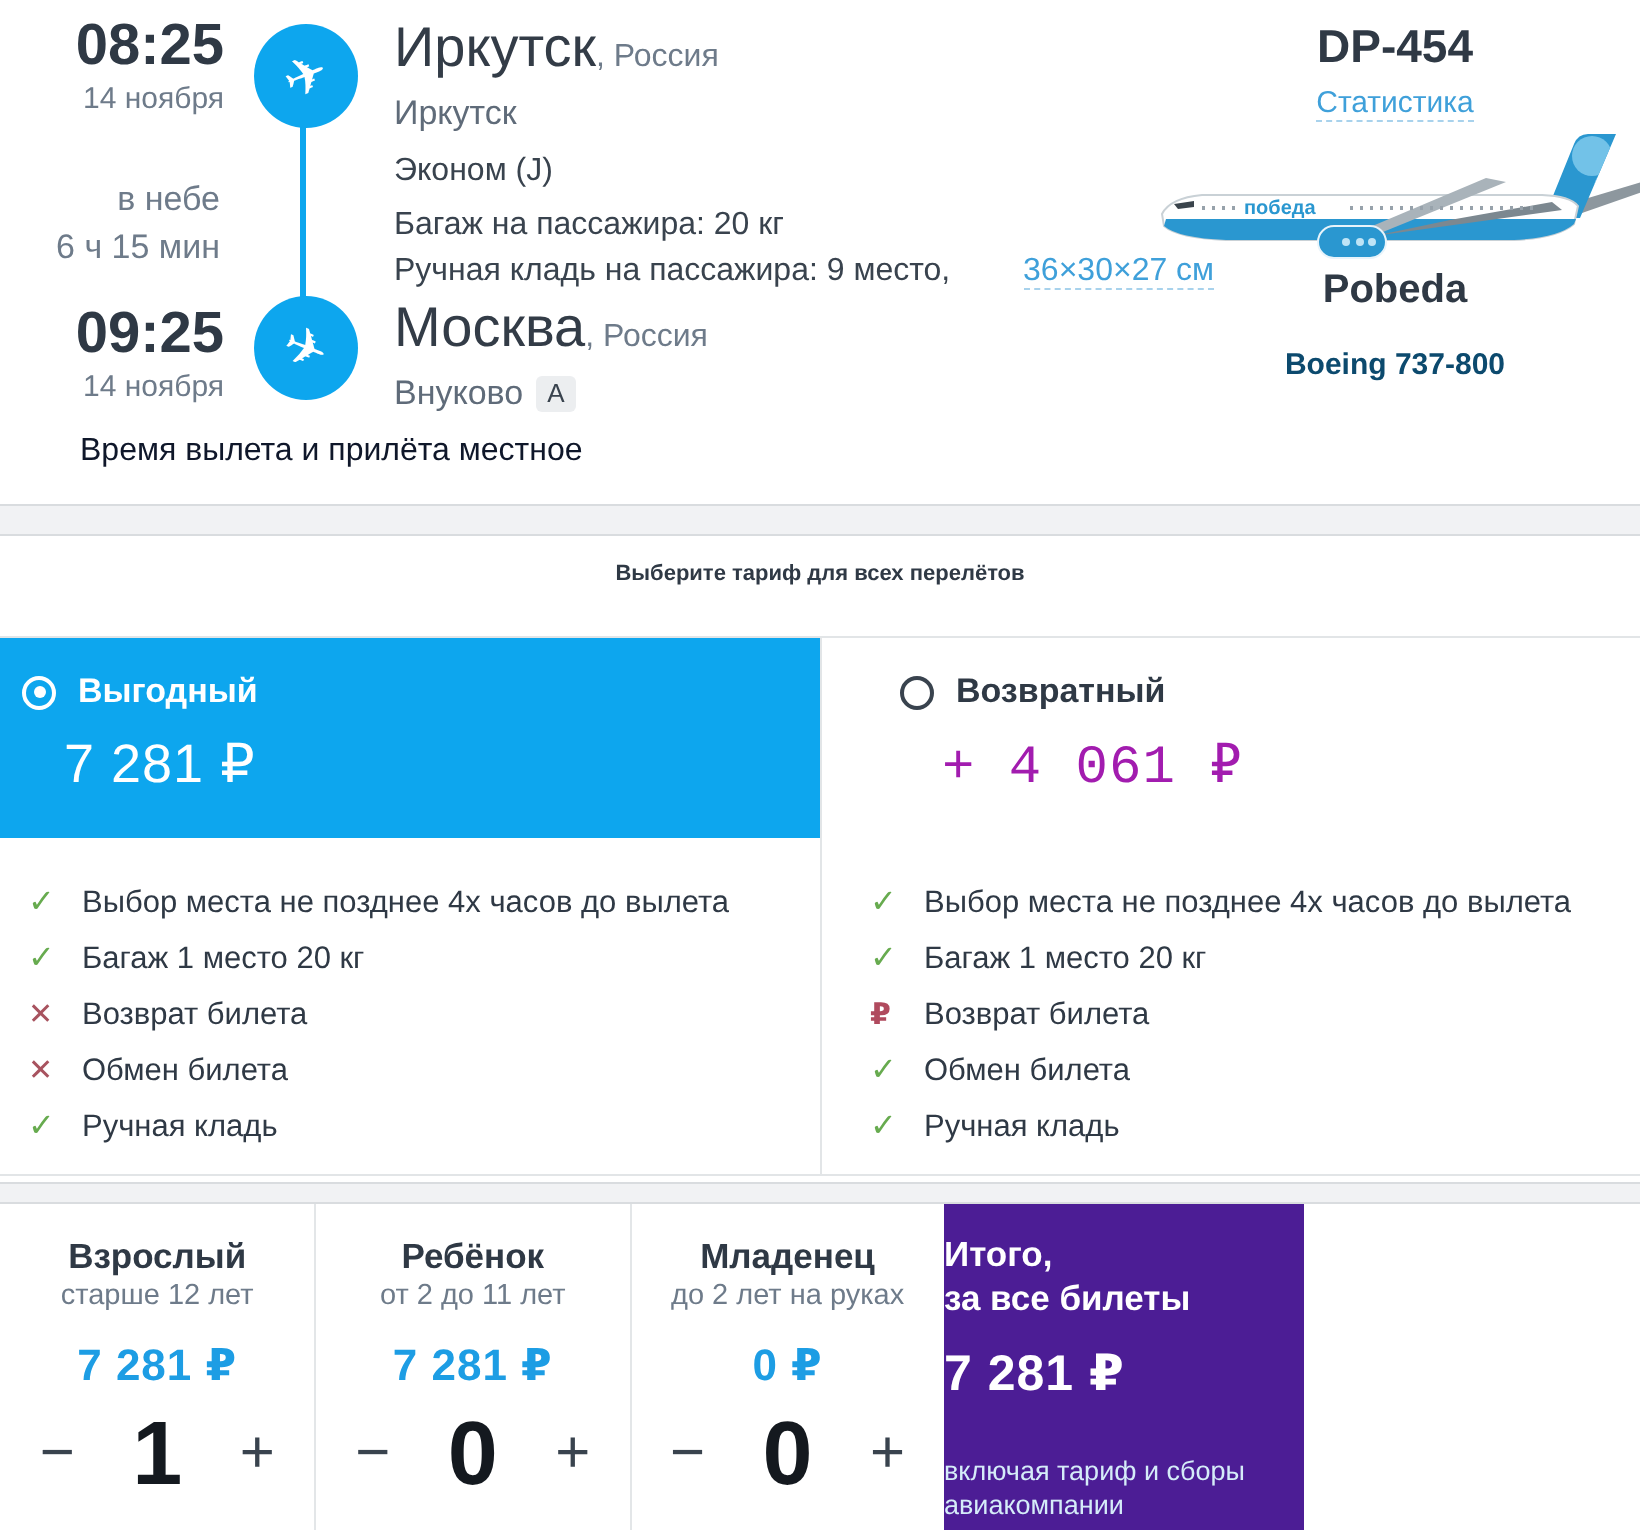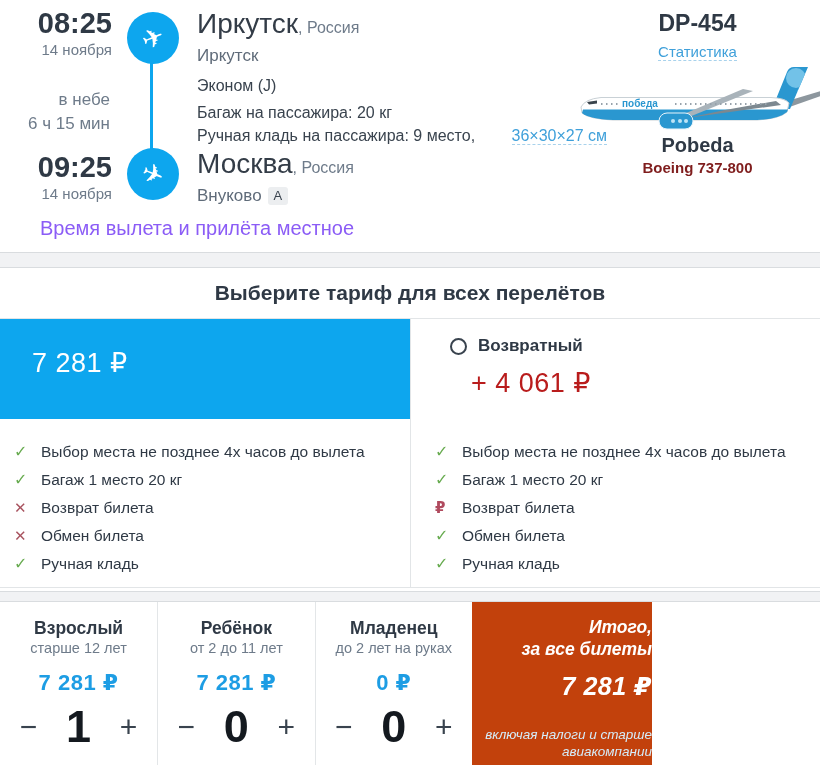--- a/index.html
+++ b/index.html
@@ -29,50 +29,50 @@
   .city-name { font-size:28px; color:#333c47; }
   .city-country { font-size:16px; color:#6e7b8a; }
   .airport-line { font-size:17px; color:#5f6b79; line-height:20px; }
   .terminal-badge { display:inline-block; background:#eceef0; border-radius:3px; font-size:13px;
     line-height:18px; padding:0 6px; color:#39434e; margin-left:6px; vertical-align:1px; }
 
   .fare-info { position:absolute; left:197px; top:74px; font-size:16px; color:#39434e; line-height:23px; }
   .fare-class-line { margin-bottom:4px; }
   .dims-link { color:#3fa0da; text-decoration:none; border-bottom:1px dashed #a8d2ec; cursor:pointer;margin-left:32px; }
 
-  .local-note { position:absolute; left:40px; top:217px; font-size:20px; color:#8b5cf6; }
+  .local-note { position:absolute; left:40px; top:217px; font-size:16px; color:#0f172a; }
 
   .aircraft-panel { position:absolute; left:575px; top:0; width:245px; text-align:center; }
   .flight-num { margin-top:10px; font-size:23px; font-weight:bold; color:#2f3945; }
   .stats-link { display:inline-block; margin-top:7px; font-size:15px; color:#3fa0da;
     border-bottom:1px dashed #a8d2ec; cursor:pointer; line-height:16px; }
   .plane-svg { display:block; margin-top:2px; }
   .airline-name { font-size:20px; font-weight:bold; color:#2f3945; line-height:24px; }
-  .aircraft-model { font-size:15px; font-weight:bold; color:#7f1d1d; line-height:20px; margin-top:1px; }
+  .aircraft-model { font-size:15px; font-weight:bold; color:#0c4a6e; line-height:20px; margin-top:16px; }
 
   
   .gray-band { position:absolute; left:0; width:820px; background:#f1f2f4;
     border-top:1px solid #d9dcdf; border-bottom:1px solid #d9dcdf; }
   .band1 { top:252px; height:16px; }
   .band2 { top:591px; height:11px; }
 
   
   .tariff-header { position:absolute; top:281px; left:0; width:820px; text-align:center;
-    font-size:21px; font-weight:bold; color:#2f3945; }
+    font-size:11px; font-weight:bold; color:#2f3945; }
   .cards { position:absolute; top:318px; left:0; width:820px; height:270px; display:flex;
     border-top:1px solid #e2e5e7; border-bottom:1px solid #e2e5e7; }
   .card { width:50%; }
   .card.right { border-left:1px solid #e2e5e7; }
   .card-head { height:100px; padding:17px 0 0 11px; cursor:pointer; }
   .card.left .card-head { background:#0da6ee; color:#fff; }
   .card.right .card-head { padding-left:39px; color:#2f3945; }
   .head-row { display:flex; align-items:center; }
   .tariff-name { font-size:17px; font-weight:bold; }
   .tariff-price { margin:11px 0 0 21px; font-size:27px; letter-spacing:.5px; }
-  .card.right .tariff-price { color:#b91c1c; }
+  .card.right .tariff-price { color:#a21caf;font-family:Liberation Mono, monospace; }
   .radio { width:17px; height:17px; border-radius:50%; display:inline-block; margin-right:11px; position:relative; flex:none; cursor:pointer; }
   .radio.on { border:2px solid #fff; }
   .radio.on::after { content:""; position:absolute; left:3.5px; top:3.5px; width:6px; height:6px; border-radius:50%; background:#fff; }
   .radio.off { border:2px solid #39434e; background:#fff; }
 
   .features { list-style:none; padding:25px 0 0 14px; }
   .features li { display:flex; align-items:center; margin-bottom:12px; font-size:15.5px; color:#2f3945; line-height:16px; }
   .card.right .features { padding-left:24px; }
   .f-icon { flex:0 0 27px; }
   .f-icon[data-icon="check"]::before { content:"✓"; color:#67ab4f; font-weight:bold; font-size:16px; }
@@ -82,21 +82,21 @@
   
   .counters { position:absolute; top:602px; left:0; width:652px; height:163px; display:flex; }
   .pcol { width:206px; text-align:center; padding-top:16px; }
   .pcol.div { border-left:1px solid #e3e6e8; }
   .p-title { font-size:17.5px; font-weight:bold; color:#2f3945; line-height:21px; }
   .p-sub { font-size:14.5px; color:#6e7b8a; line-height:18px; }
   .p-price { margin-top:13px; font-size:22px; font-weight:bold; color:#1d9de4; letter-spacing:.5px; }
   .stepper { margin-top:4px; display:flex; align-items:center; justify-content:center; }
   .step-btn { font-size:30px; color:#39434e; line-height:40px; width:40px; cursor:pointer; font-weight:normal; }
   .count { font-size:45px; font-weight:bold; color:#14191f; line-height:54px; width:60px; }
-  .total-col { flex:1; background:#c2410c; color:#fff; padding-top:14px; text-align:right;font-style:italic; }
+  .total-col { flex:1; background:#4c1d95; color:#fff; padding-top:14px; text-align:left; }
   .t-title { font-size:17.5px; font-weight:bold; line-height:22px; }
   .t-price { margin-top:12px; font-size:25px; font-weight:bold; letter-spacing:.5px; }
   .t-note { margin:25px auto 0; font-size:13.5px; color:#d5ecf9; line-height:17px; width:180px; }
 </style>
 </head>
 <body>
 
 <div class="page">
 
   <div class="timeline-line"></div>
@@ -178,20 +178,24 @@
     <div class="aircraft-model">Boeing 737-800</div>
   </div>
 
   <div class="gray-band band1"></div>
 
   <div class="tariff-header">Выберите тариф для всех перелётов</div>
 
   <div class="cards">
     <div class="card left">
       <div class="card-head">
+        <div class="head-row">
+          <span class="radio on"></span>
+          <span class="tariff-name">Выгодный</span>
+        </div>
         <div class="tariff-price">7 281 ₽</div>
       </div>
       <ul class="features">
         <li>
             <span class="f-icon" data-icon="check"></span>
             <span>Выбор места не позднее 4х часов до вылета</span>
           </li>
         <li>
             <span class="f-icon" data-icon="check"></span>
             <span>Багаж 1 место 20 кг</span>
@@ -273,17 +277,17 @@
       <div class="stepper">
         <span class="step-btn">−</span>
         <span class="count">0</span>
         <span class="step-btn">+</span>
       </div>
     </div>
     <div class="total-col">
       <div class="t-title">Итого,</div>
       <div class="t-title">за все билеты</div>
       <div class="t-price">7 281 ₽</div>
-      <div class="t-note">включая налоги и старше авиакомпании</div>
+      <div class="t-note">включая тариф и сборы авиакомпании</div>
     </div>
   </div>
 
 </div>
 
 </body></html>

